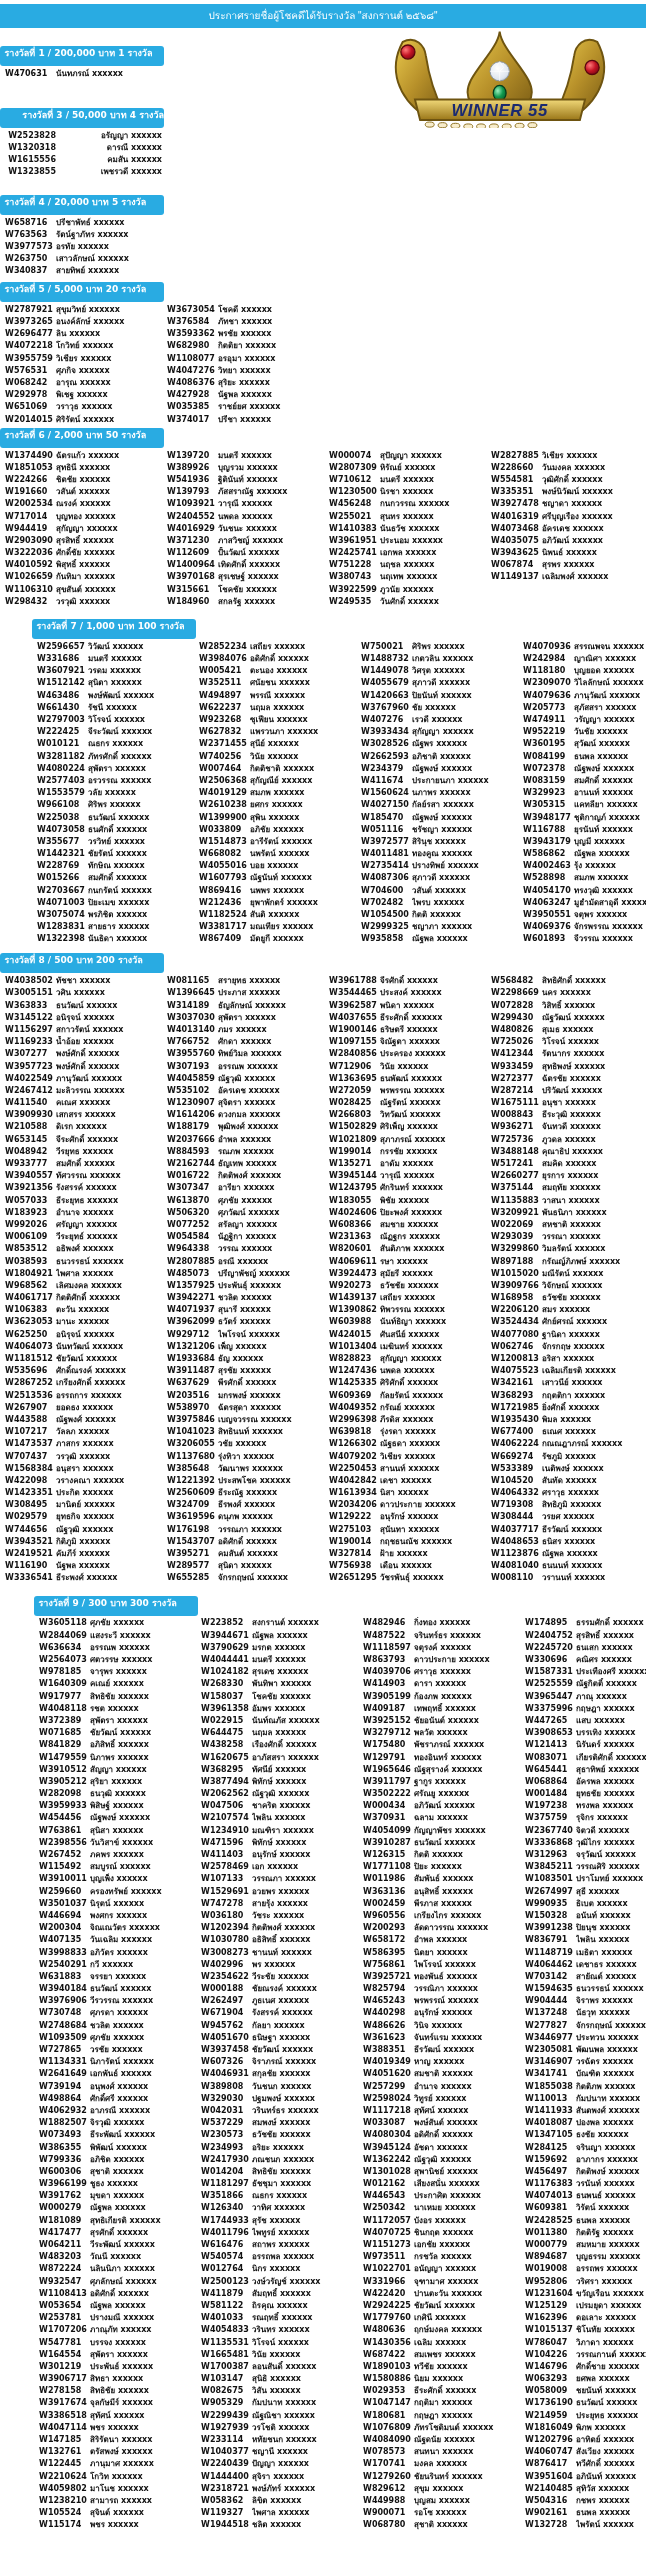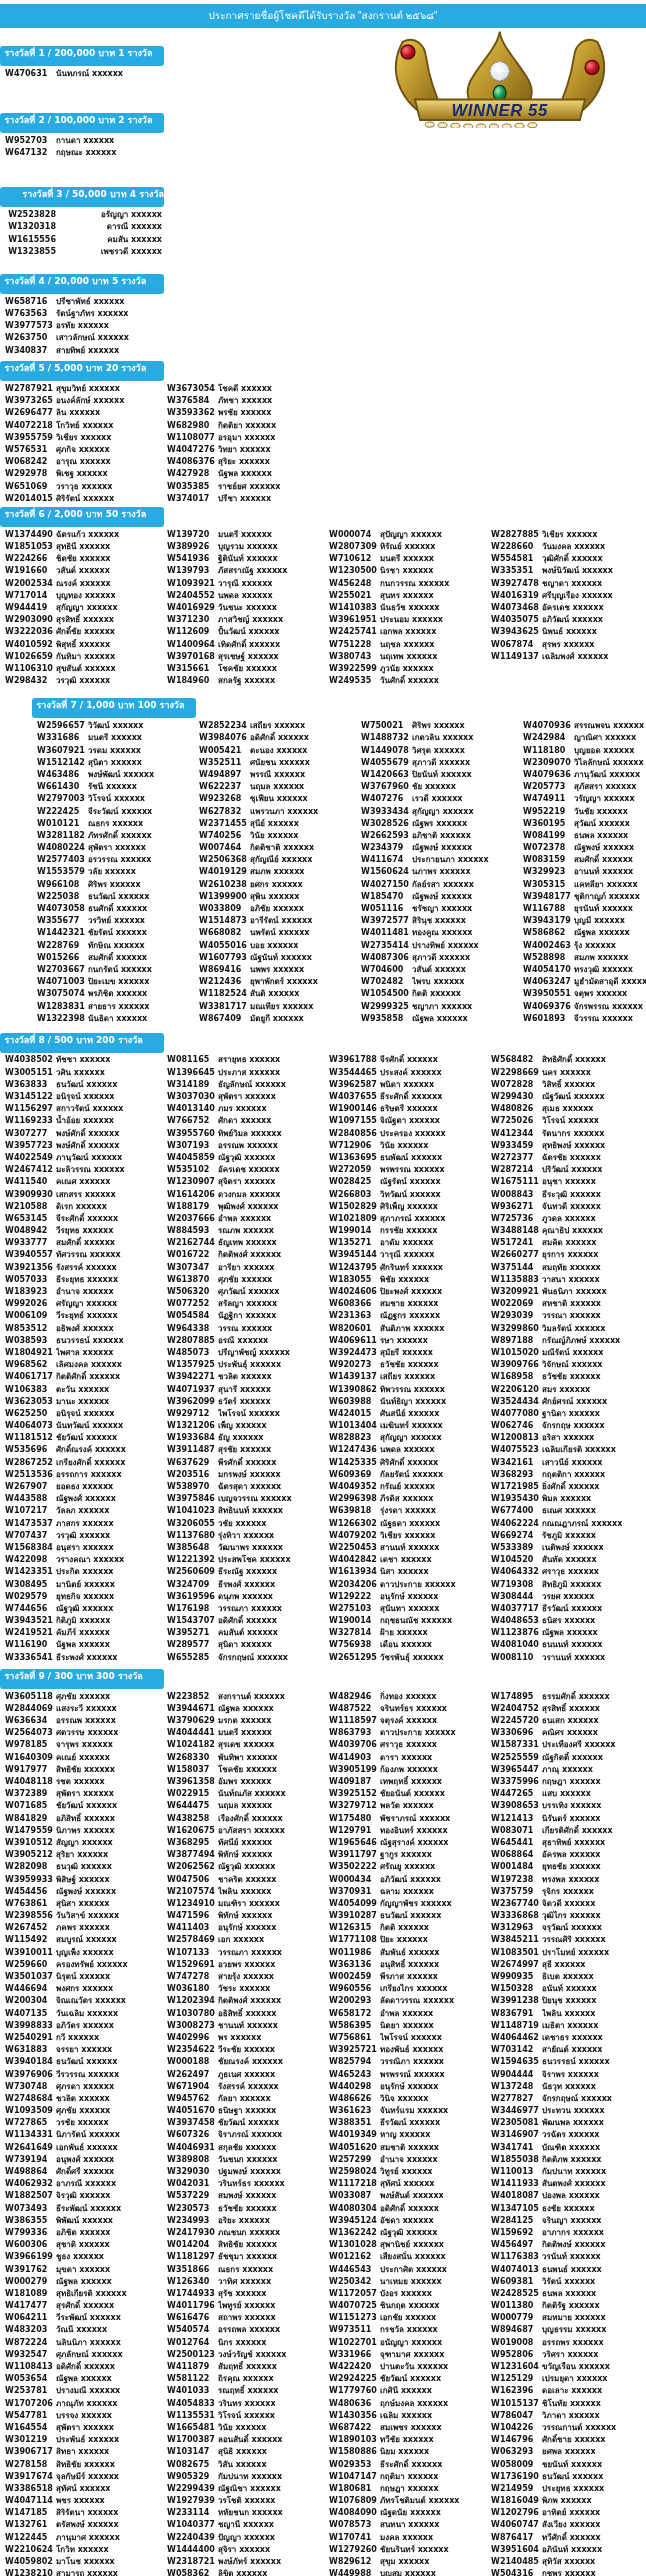--- a/index.html
+++ b/index.html
@@ -11,21 +11,21 @@
   .bar{width:164px;height:20px;background:var(--accent,#29abe2);color:#fff;font-weight:bold;
     font-size:9px;line-height:14.8px;padding-left:4.5px;box-sizing:border-box;white-space:nowrap;
     border-radius:3px;}
   .cols{display:flex;align-items:flex-start;margin-top:1.9px;}
   .col{width:162px;flex:0 0 162px;font-weight:bold;}
   .entry{height:12.2px;line-height:12.2px;font-size:8px;white-space:nowrap;display:flex;}
   .entry .code{width:56px;flex:0 0 56px;padding-left:5.1px;box-sizing:border-box;overflow:hidden;}
   .entry .name{flex:1 1 auto;overflow:hidden;}
   .sec-0{margin-top:18px;} .sec-1{margin-top:33px;} .sec-2{margin-top:28px;text-align:right;}
   .sec-3{margin-top:16px;} .sec-4{margin-top:4.5px;}  .sec-5{margin-top:2px;}
-  .sec-6{margin-top:11px;padding-left:32px;} .sec-7{margin-top:7.7px;} .sec-8{margin-top:5px;}
+  .sec-6{margin-top:11px;padding-left:32px;} .sec-7{margin-top:7.7px;} .sec-8{margin-top:11px;padding-left:34px;}
   .crown{position:absolute;left:354px;top:29.5px;width:292px;height:98px;pointer-events:none;}
 </style>
 </head>
 <body style="--accent: #29abe2; --footer-color: #c00000;">
 
 <div class="titlebar">ประกาศรายชื่อผู้โชคดีได้รับรางวัล "สงกรานต์ ๒๕๖๘"</div>
 
 <svg class="crown" viewBox="0 0 455 152" aria-hidden="true">
   <defs>
     <linearGradient id="gold" x1="0" y1="0" x2="1" y2="1">
@@ -86,35 +86,20 @@
       <div class="bar">รางวัลที่ 1 / 200,000 บาท 1 รางวัล</div>
       <div class="cols">
         <div class="col">
           <div class="entry">
             <span class="code">W470631</span>
             <span class="name">นันทภรณ์  xxxxxx</span>
           </div>
         </div>
       </div>
     </div>
-    <div class="section sec-1">
-      <div class="bar">รางวัลที่ 2 / 100,000 บาท 2 รางวัล</div>
-      <div class="cols">
-        <div class="col">
-          <div class="entry">
-            <span class="code">W952703</span>
-            <span class="name">กานดา  xxxxxx</span>
-          </div>
-          <div class="entry">
-            <span class="code">W647132</span>
-            <span class="name">กฤษณะ  xxxxxx</span>
-          </div>
-        </div>
-      </div>
-    </div>
     <div class="section sec-2">
       <div class="bar">รางวัลที่ 3 / 50,000 บาท 4 รางวัล</div>
       <div class="cols">
         <div class="col">
           <div class="entry">
             <span class="code">W2523828</span>
             <span class="name">อรัญญา  xxxxxx</span>
           </div>
           <div class="entry">
             <span class="code">W1320318</span>

